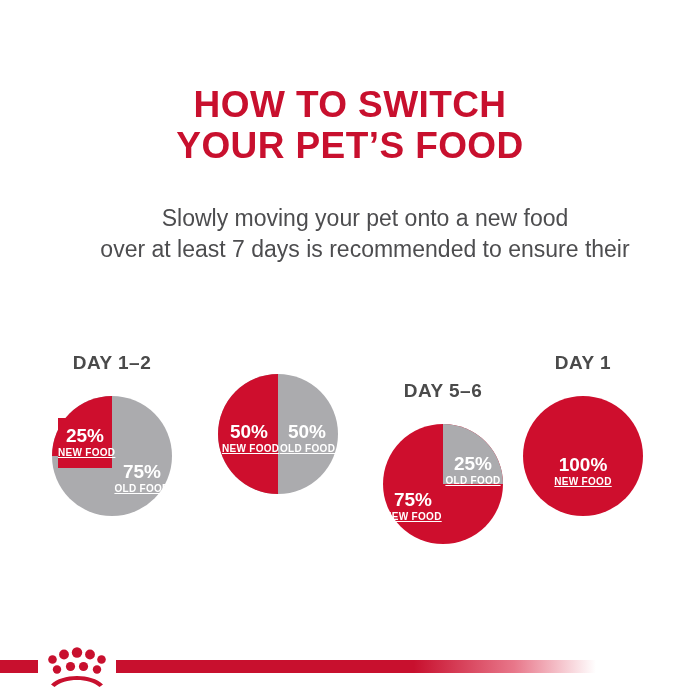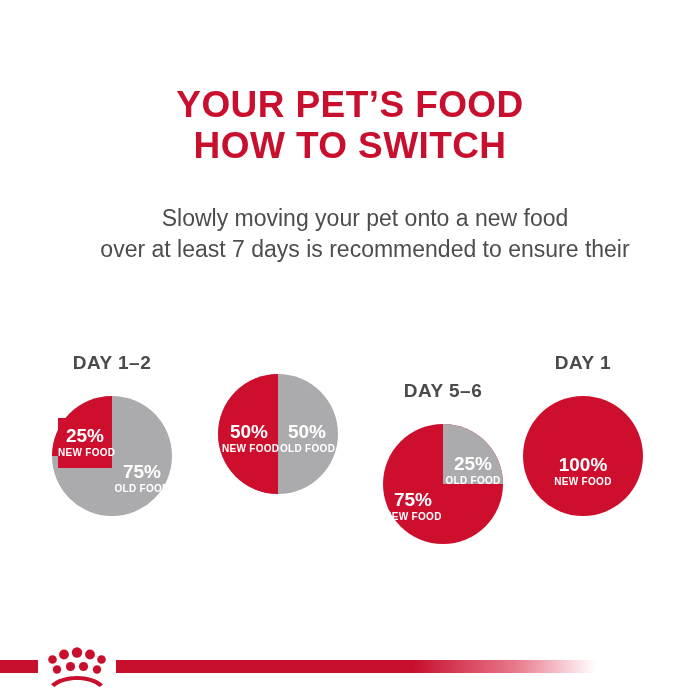--- a/index.html
+++ b/index.html
@@ -114,20 +114,21 @@
     letter-spacing: 0px;
   }
   .slice-label .who {
     display: block;
     font-family: "Liberation Sans", sans-serif;
     font-weight: bold;
     font-size: 10px;
     line-height: 13px;
     letter-spacing: 0.3px;
     margin-top: 1px;
+    text-decoration: underline;
   }
   .chip-red  { background: #CE0E2D; }
   .chip-gray { background: transparent; }
 
   
   .footer {
     position: absolute;
     left: 0;
     top: 655px;
     width: 700px;
@@ -157,22 +158,22 @@
     height: 45px;
   }
   .crown svg { display: block; }
 </style>
 </head>
 <body>
 
 <div id="infographic">
 
   <div class="title-block">
+    <span class="title-line">HOW TO SWITCH</span>
     <span class="title-line">YOUR PET’S FOOD</span>
-    <span class="title-line">HOW TO SWITCH</span>
   </div>
 
   <div class="body-block">
     <span class="body-line">Slowly moving your pet onto a new food</span>
     <span class="body-line">over at least 7 days is recommended to ensure their</span>
   </div>
 
   <div class="charts-row">
 
     <div class="chart-col" style="left:112px;">

